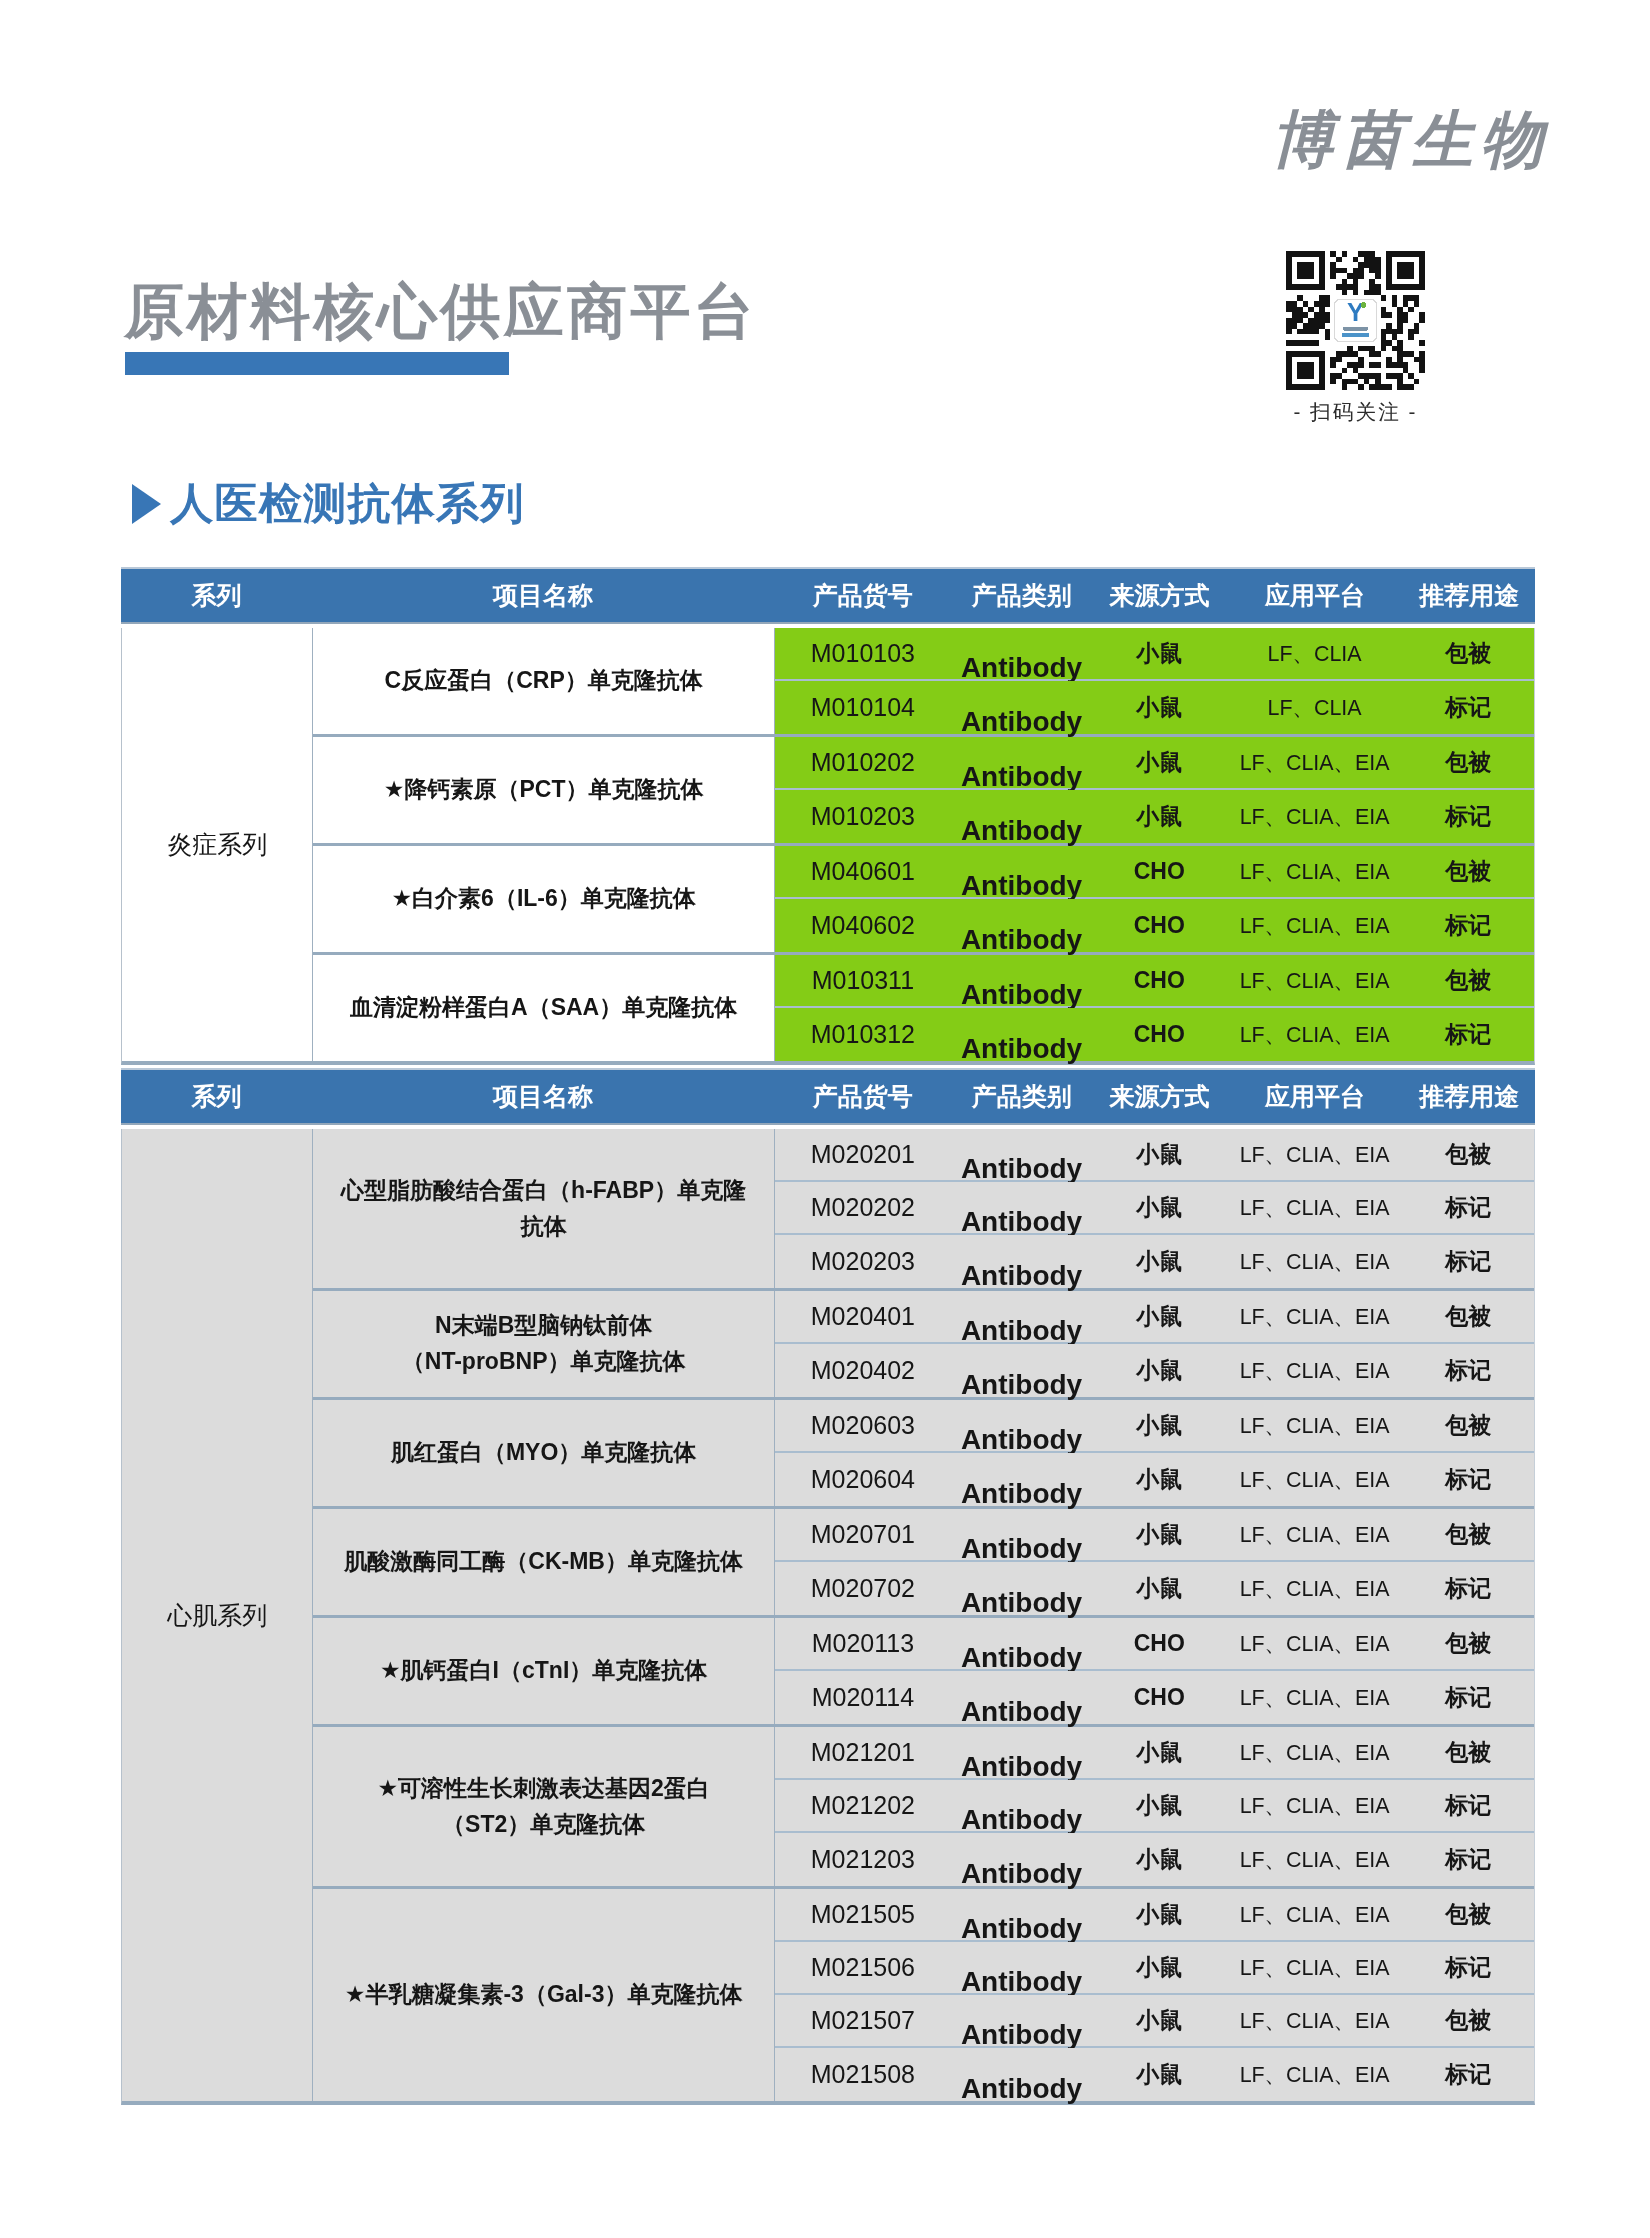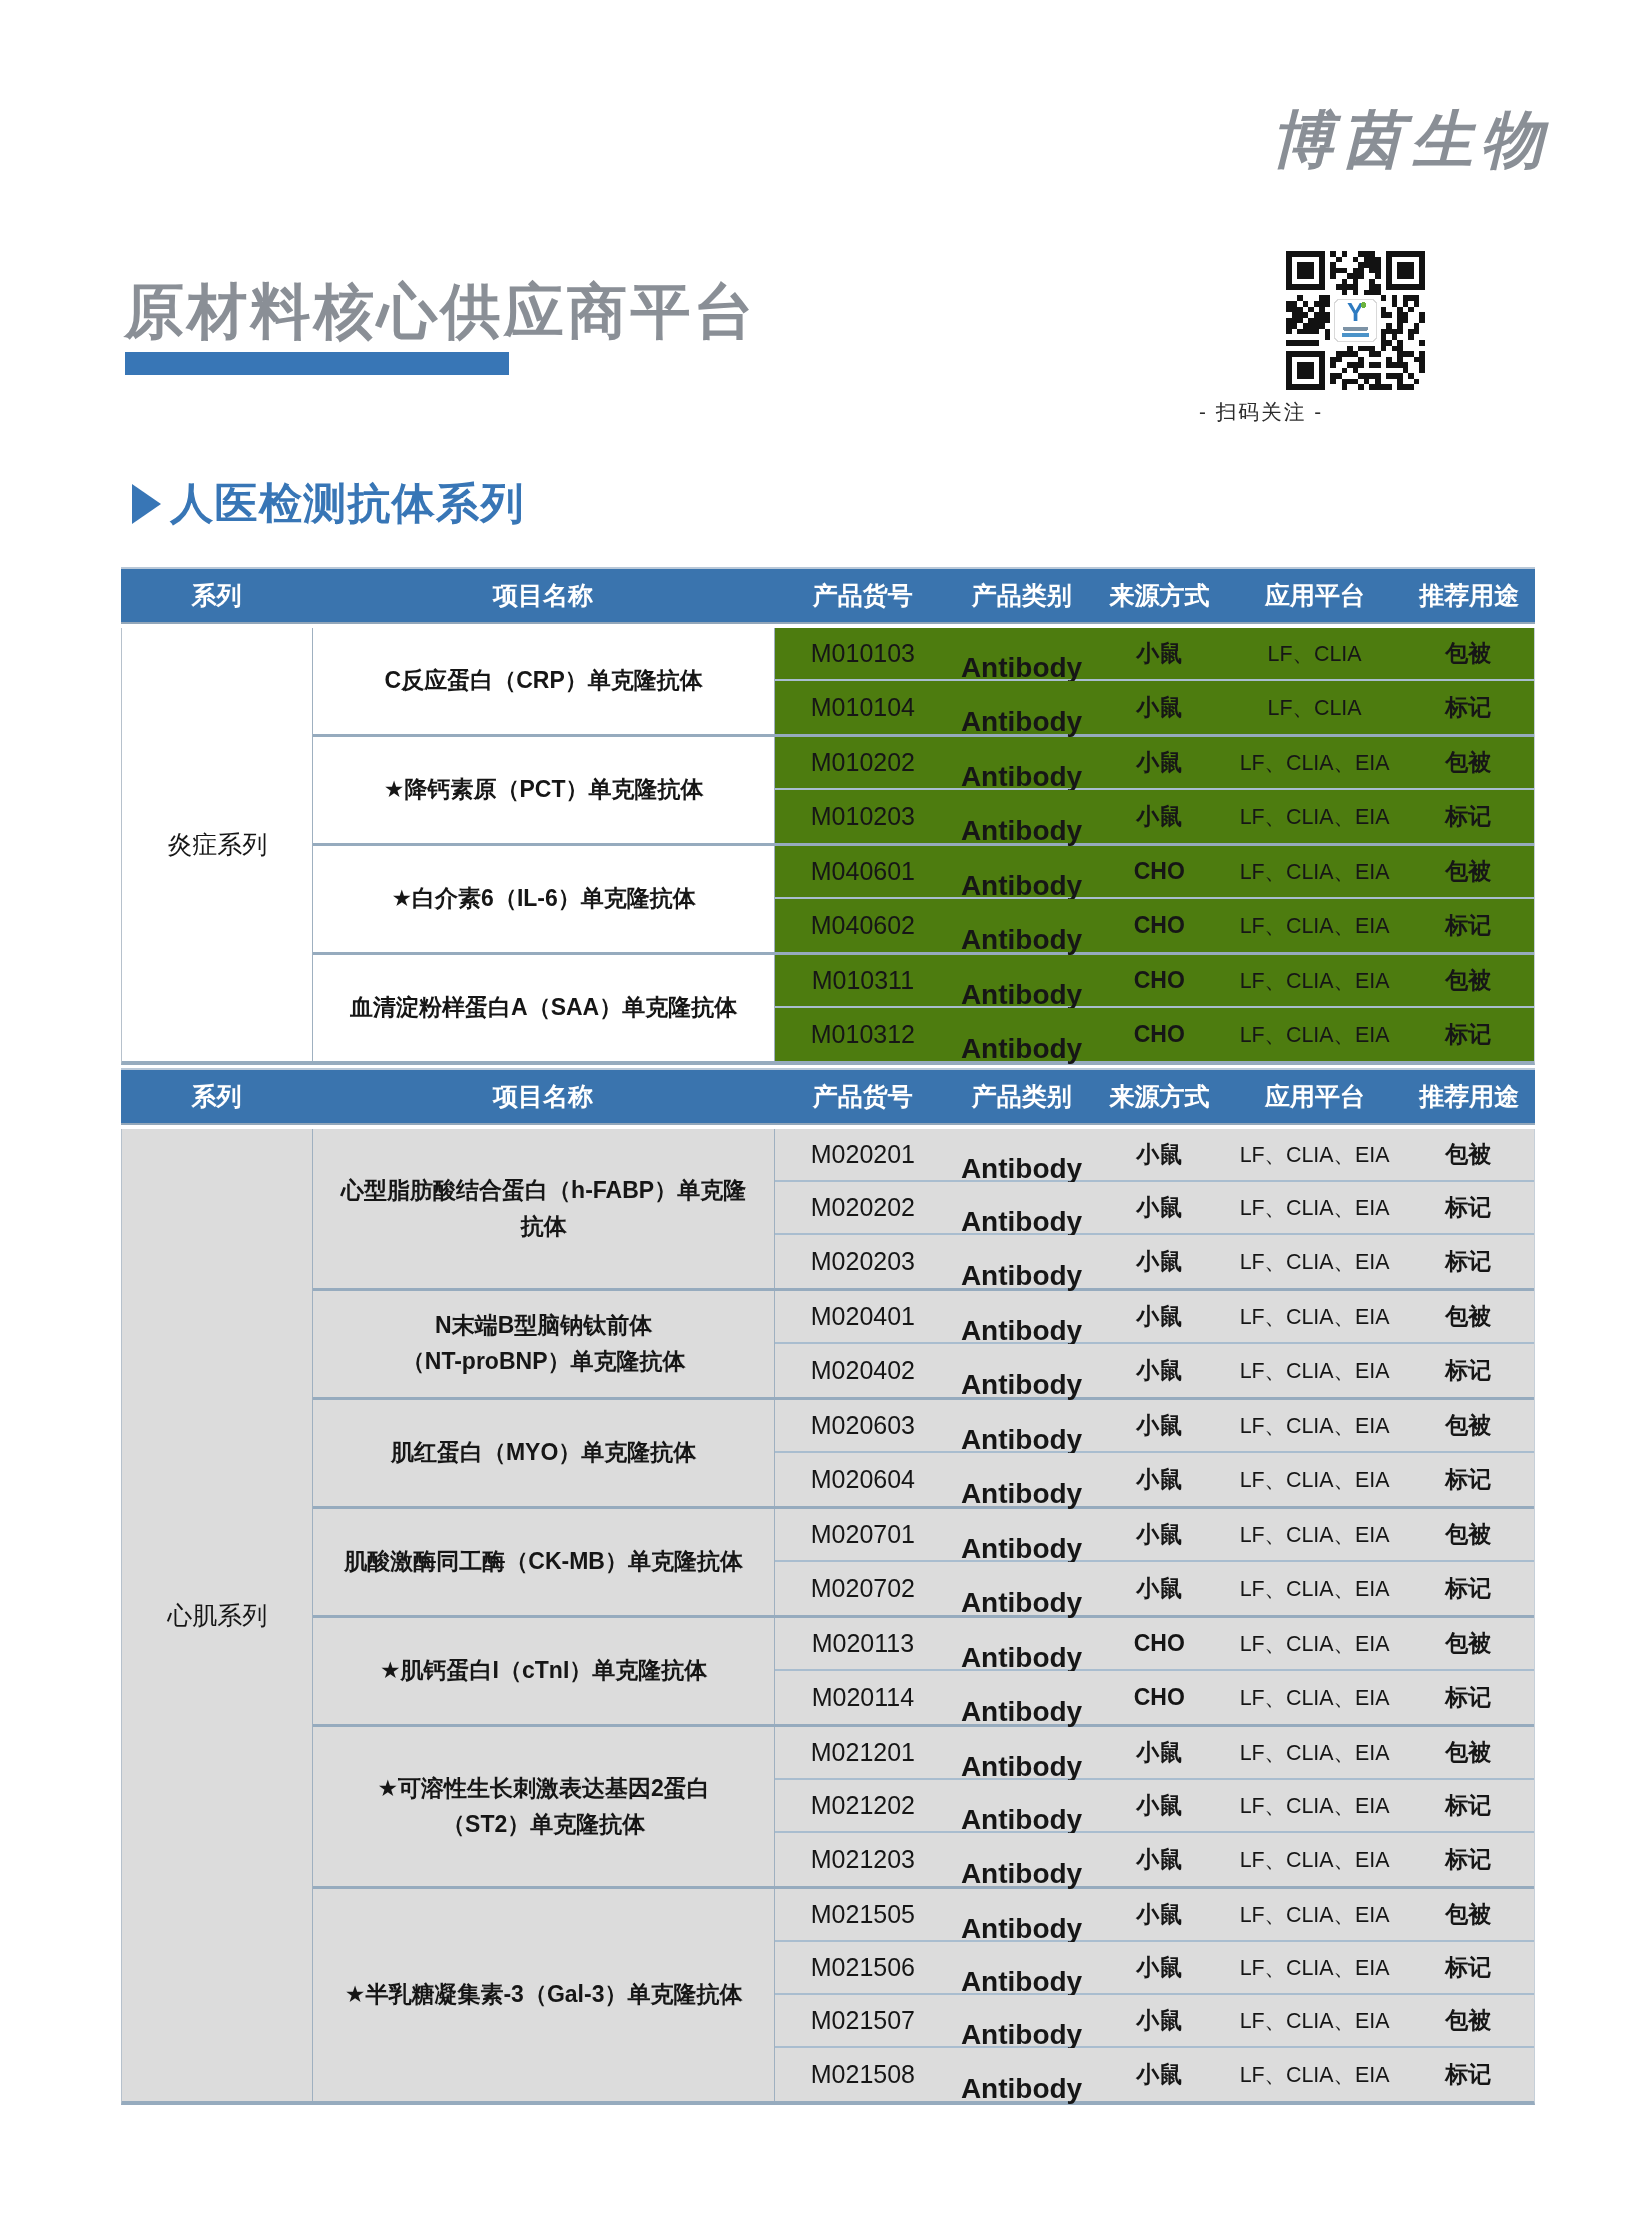--- a/index.html
+++ b/index.html
@@ -19,21 +19,21 @@
   }
   
   .logo{
     position:absolute;top:109px;right:99px;
     font-size:62px;font-weight:900;color:var(--heading_gray);
     letter-spacing:8px;line-height:1;font-style:italic;
   }
   .qr{position:absolute;left:1286px;top:251px;width:139px;height:139px;}
   .qr svg{display:block;width:139px;height:139px;}
   .qr-caption{
-    position:absolute;left:1199px;top:398px;width:219px;
+    position:absolute;left:1246px;top:398px;width:219px;text-align:center;
     font-size:20.7px;color:#2c2c2c;letter-spacing:2px;font-weight:500;
   }
   .page-title{
     position:absolute;left:124px;top:280px;
     font-size:60px;font-weight:700;color:var(--heading_gray);letter-spacing:3.3px;line-height:1.05;
   }
   .title-bar{position:absolute;left:125px;top:352px;width:384px;height:23px;background:var(--accent_blue);}
   .section{position:absolute;left:116px;top:475px;display:flex;align-items:center;padding-left:16px;}
   .tri{
     width:0;height:0;margin-right:9.3px;
@@ -67,21 +67,21 @@
   .group{display:flex;border-bottom:3.3px solid var(--sep_dark);}
   .group:last-child{border-bottom:none;}
   .gname{
     width:37.8%;display:flex;align-items:center;justify-content:center;text-align:center;
     font-size:23px;font-weight:600;color:var(--ink);line-height:1.55;
     border-right:1.3px solid var(--vline);background:#fff;padding:0 21px;box-sizing:border-box;
   }
   .grows{width:62.2%;display:flex;flex-direction:column;}
   .grow{
     height:53px;box-sizing:border-box;display:flex;align-items:center;
-    border-bottom:2.7px solid var(--sep_light);background:#4d7c0f;white-space:nowrap;
+    border-bottom:2.7px solid var(--sep_light);background:#84cc16;white-space:nowrap;
   }
   .grow:last-child{border-bottom:none;}
   .grow div{text-align:center;color:var(--ink);}
   .d1{width:23.2%;font-size:25px;font-weight:500;}
   .d2{width:18.6%;font-size:28px;font-weight:700;margin-top:28px;}
   .d3{width:17.7%;font-size:23px;font-weight:600;}
   .d4{width:23.2%;font-size:21.4px;font-weight:500;}
   .d5{width:17.3%;font-size:23px;font-weight:600;}
   .gray .series-cell,.gray .gname,.gray .grow{background:var(--row_gray);}
 </style>

